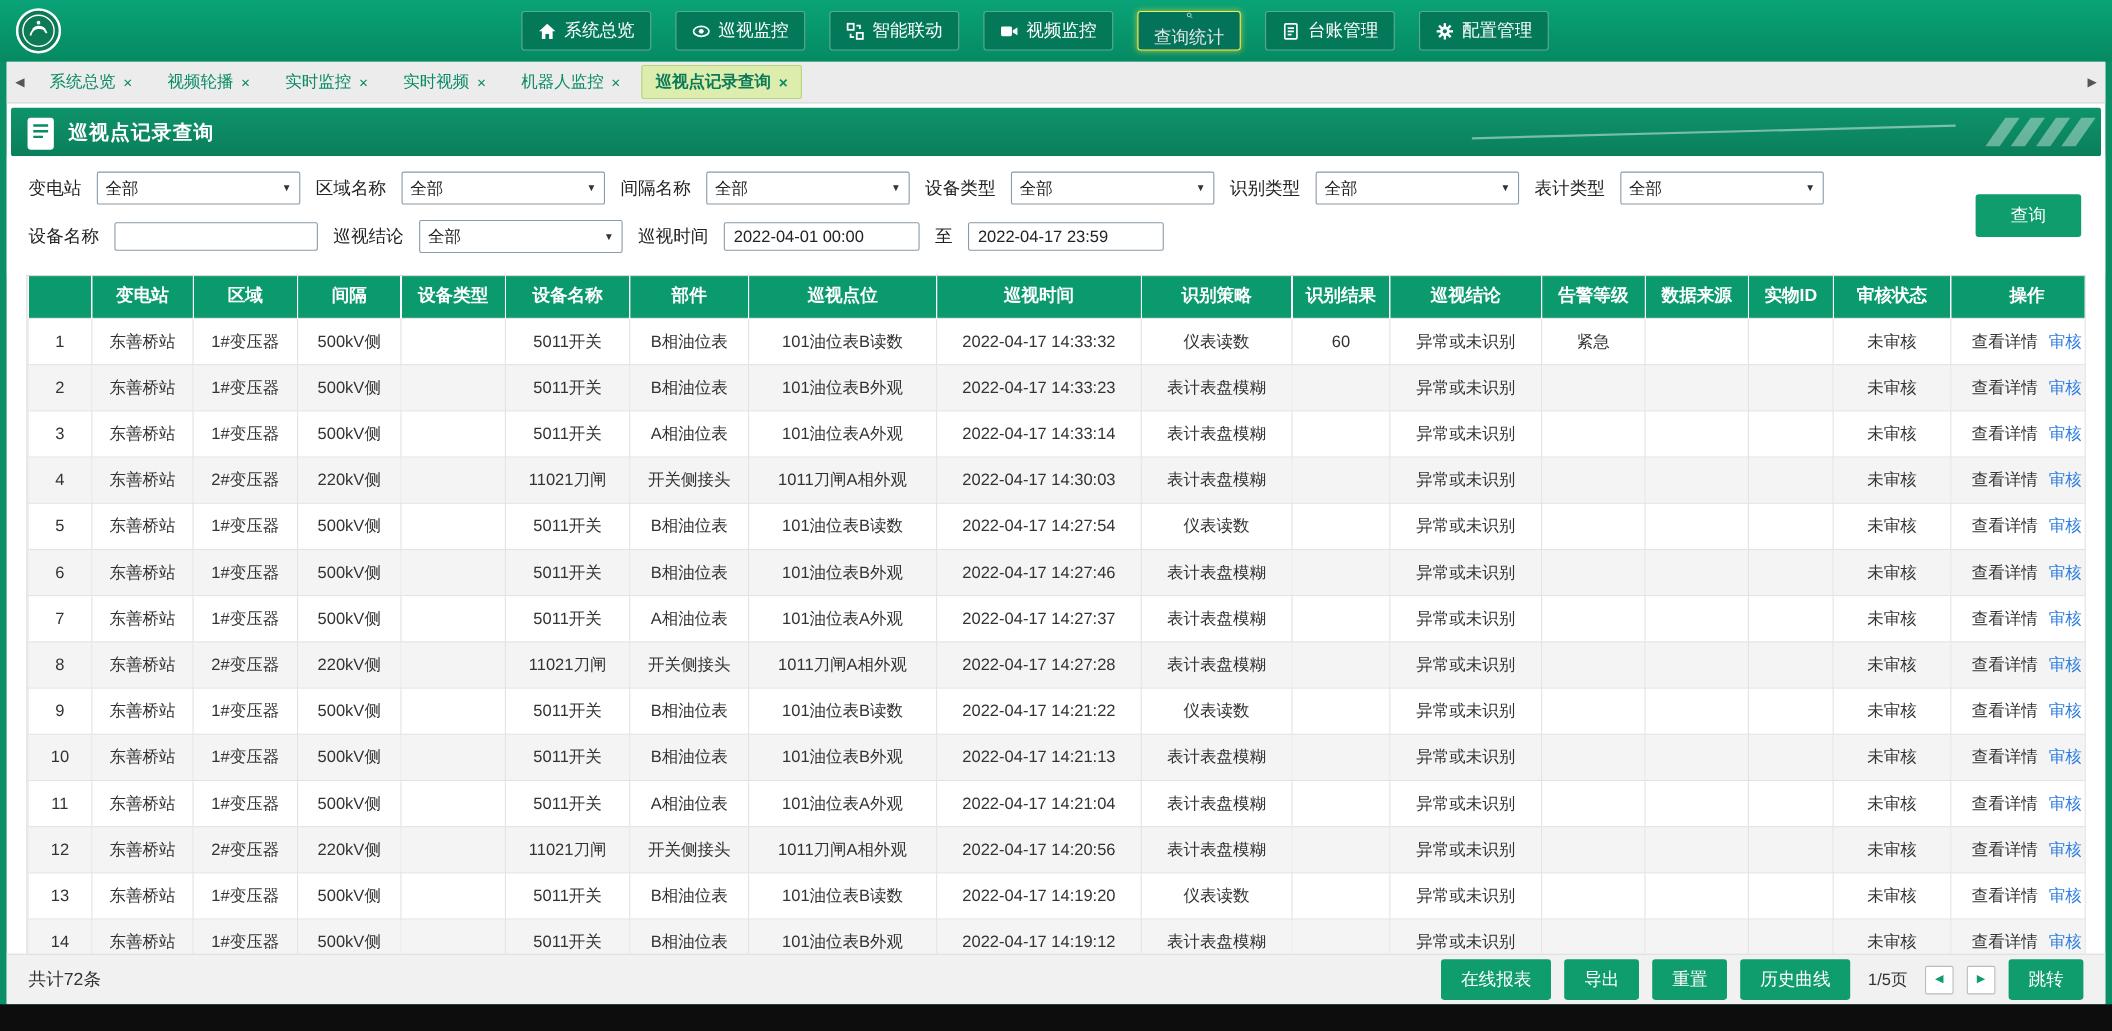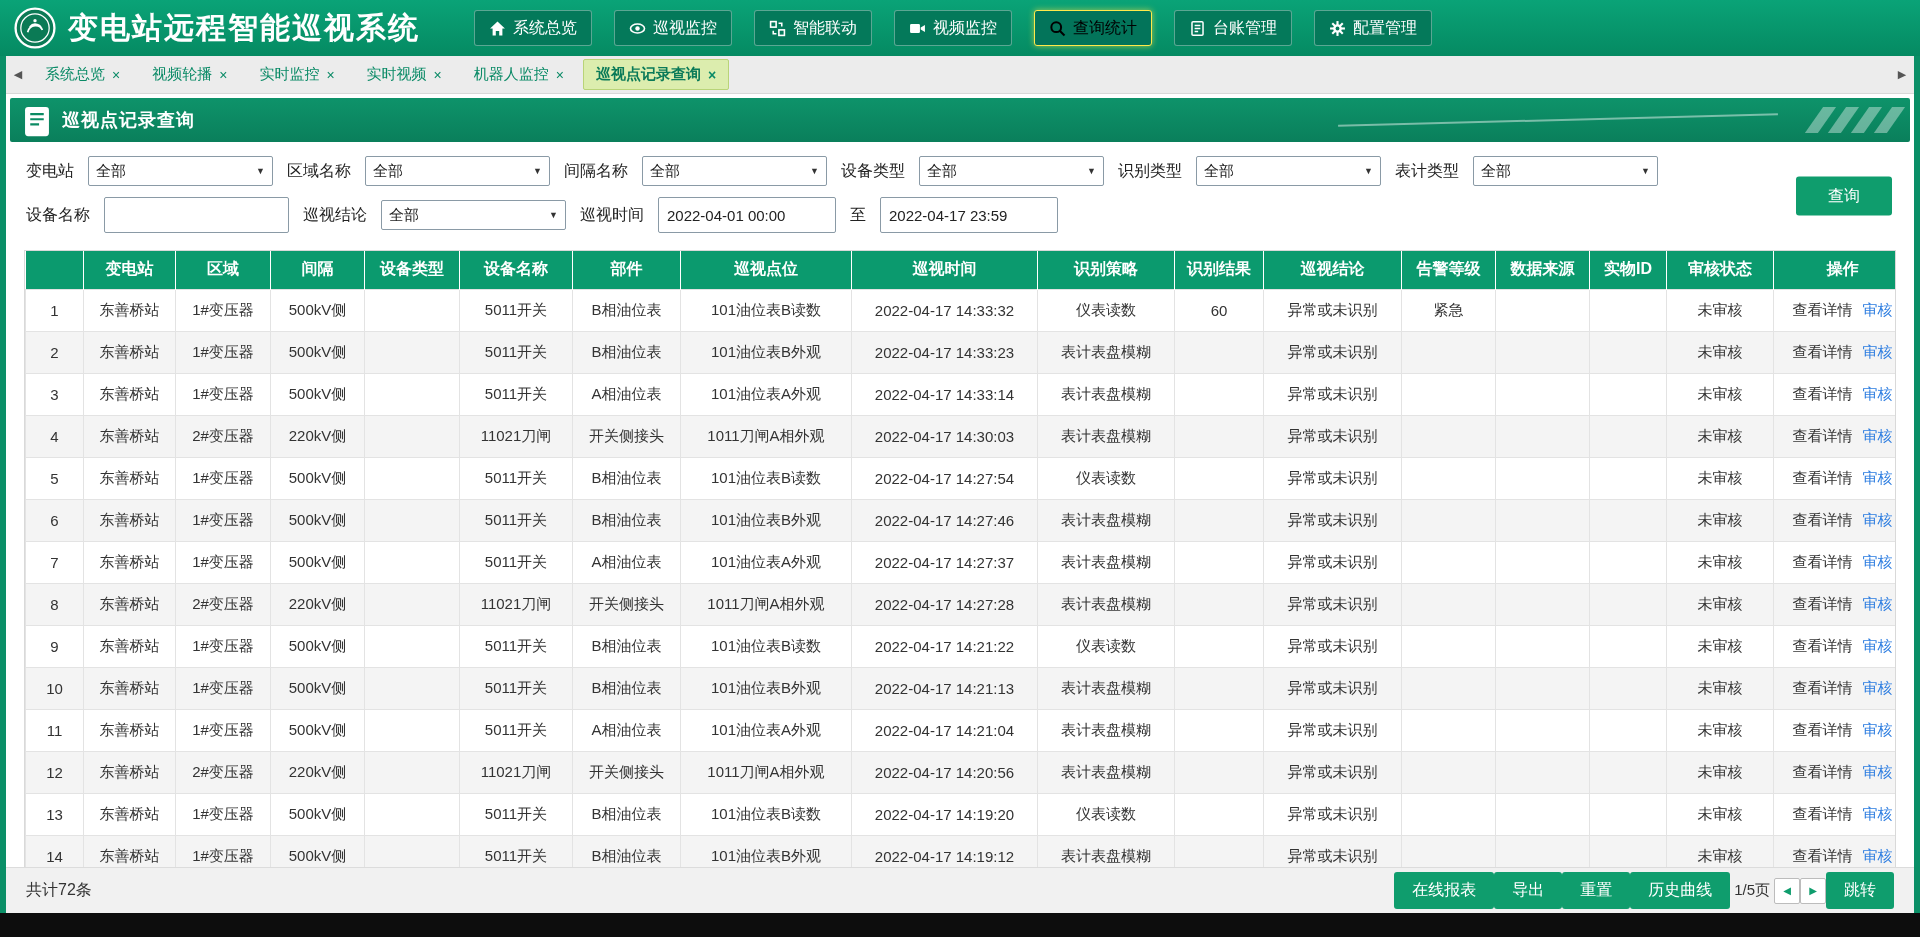--- a/index.html
+++ b/index.html
@@ -12,22 +12,22 @@
   .header { height:56px; flex:0 0 56px; background:linear-gradient(180deg,#0aa377,#058a62);
     display:flex; align-items:center; padding:0 14px; position:relative; }
   .brand { display:flex; align-items:center; gap:12px; min-width:420px; }
   .logo { width:42px; height:42px; flex:0 0 42px; }
   .app-title { color:#ffffff; font-size:30px; font-weight:bold; letter-spacing:2px; white-space:nowrap; }
   .nav { display:flex; gap:22px; align-items:center; margin-left:40px; }
   .nav-btn { height:36px; padding:0 14px; display:flex; align-items:center; gap:7px;
     background:#04795a; border:1px solid rgba(255,255,255,.35); border-radius:3px;
     color:#ffffff; font-size:16px; cursor:pointer; white-space:nowrap; }
   .nav-btn svg { width:17px; height:17px; }
-  .nav-btn.active { color:#000000; border:1px solid #ffe94a; background:#03745a;
-    box-shadow:0 0 6px rgba(255,233,74,.6); }
+  .nav-btn.active { color:#e5e5e5; border:1px solid #ffe94a; background:#03745a;
+    box-shadow:0 0 6px rgba(255,233,74,.6);flex-direction:column; }
   .user-area { margin-left:auto; display:flex; align-items:center; gap:12px; }
   .avatar { width:30px; height:30px; border-radius:50%; background:#7c4a8e; border:2px solid #e8d6ee;
     position:relative; overflow:hidden; }
   .avatar:after { content:""; position:absolute; left:7px; top:5px; width:12px; height:12px;
     border-radius:50%; background:#caa3d6; }
   .user-name { color:#fff; font-size:16px; margin-right:60px; }
   .round-icon { width:22px; height:22px; border-radius:50%; display:flex; align-items:center;
     justify-content:center; cursor:pointer; }
   .info-icon { border:2px solid rgba(255,255,255,.85); color:#fff; font-size:13px; font-weight:bold;
     font-family:"Liberation Serif","DejaVu Serif",serif; }
@@ -58,21 +58,21 @@
   .stripe { width:13px; height:26px; background:rgba(255,255,255,.38); transform:skewX(-35deg); margin-left:10px; }
 
   
   .filters { flex:0 0 102px; padding:12px 20px 8px 20px; position:relative; background:#fff; }
   .filter-row { display:flex; align-items:center; gap:14px; height:34px; margin-bottom:10px; }
   .f-label { font-size:16px; color:#222; white-space:nowrap; }
   .select { width:185px; height:30px; border:1px solid #8a9aa6; background:#fff; display:flex;
     align-items:center; justify-content:space-between; padding:0 7px; cursor:pointer; border-radius:2px; }
   .select-value { font-size:15px; color:#222; }
   .select-arrow { font-size:9px; color:#333; }
-  .text-input, .date-input { height:36px; border:1px solid #8a9aa6; border-radius:2px; font-size:15px;
+  .text-input, .date-input { height:26px; border:1px solid #8a9aa6; border-radius:2px; font-size:15px;
     padding:12px 8px; color:#222; font-family:"Liberation Sans","DejaVu Sans",sans-serif; }
   .text-input { width:185px; }
   .date-input { width:178px; }
   .search-btn { position:absolute; right:22px; top:50%; transform:translateY(-50%);
     background:#0f9d6d; color:#fff; border:none; border-radius:3px; font-size:16px;
     padding:9px 32px; cursor:pointer; }
 
   
   .table-wrap { flex:1; margin:0 18px; overflow:hidden; border:1px solid #d9d9d9; border-bottom:none; }
   table.records { width:100%; border-collapse:collapse; table-layout:fixed; }
@@ -91,21 +91,21 @@
   .records th:nth-child(9){width:186px} .records th:nth-child(10){width:137px}
   .records th:nth-child(11){width:89px} .records th:nth-child(12){width:138px}
   .records th:nth-child(13){width:94px} .records th:nth-child(14){width:94px}
   .records th:nth-child(15){width:77px} .records th:nth-child(16){width:107px}
   .records th:nth-child(17){width:138px}
   .op-view { color:#333; cursor:pointer; margin-right:10px; text-decoration:none; }
   .op-audit { color:#2b7ce0; cursor:pointer; text-decoration:none; }
 
   
   .footer { flex:0 0 46px; background:#f1f1f1; border-top:1px solid #dcdcdc; display:flex;
-    align-items:center; padding:0 20px; }
+    align-items:center; padding:0 20px; gap:12px; }
   .total { font-size:16px; color:#333; margin-right:auto; }
   .f-btn { background:#0f9d6d; color:#fff; border:none; border-radius:3px; font-size:16px;
     padding:8px 18px; cursor:pointer; white-space:nowrap; }
   .page-indicator { font-size:15px; color:#333; margin:12px 4px; }
   .pg-btn { width:26px; height:26px; background:#fff; border:1px solid #bcbcbc; border-radius:2px;
     color:#0f9d6d; font-size:10px; display:flex; align-items:center; justify-content:center; cursor:pointer; }
 
   .bottombar { flex:0 0 24px; background:#0d0d0d; }
 </style>
 </head>
@@ -116,21 +116,20 @@
   <div class="header">
     <div class="brand">
       <div class="logo">
         <svg viewBox="0 0 40 40">
           <circle cx="20" cy="20" r="18.5" fill="#0b7a55" stroke="#ffffff" stroke-width="2.2"></circle>
           <circle cx="20" cy="20" r="13.5" fill="none" stroke="#ffffff" stroke-width="1.2"></circle>
           <path d="M13 24 C15 16 25 16 27 22 M15 19 C19 14 26 17 26 21" fill="none" stroke="#ffffff" stroke-width="1.6"></path>
           <circle cx="20" cy="13" r="1.6" fill="#ffffff"></circle>
         </svg>
       </div>
-      <div class="app-title">变电站远程智能巡视系统</div>
     </div>
 
     <div class="nav">
       <div class="nav-btn">
         <svg viewBox="0 0 16 16">
             <path d="M8 1.5 L15 8 H12.6 V14.5 H9.6 V10.3 H6.4 V14.5 H3.4 V8 H1 Z" fill="currentColor"></path>
           </svg>
         <span>系统总览</span>
       </div>
       <div class="nav-btn">

